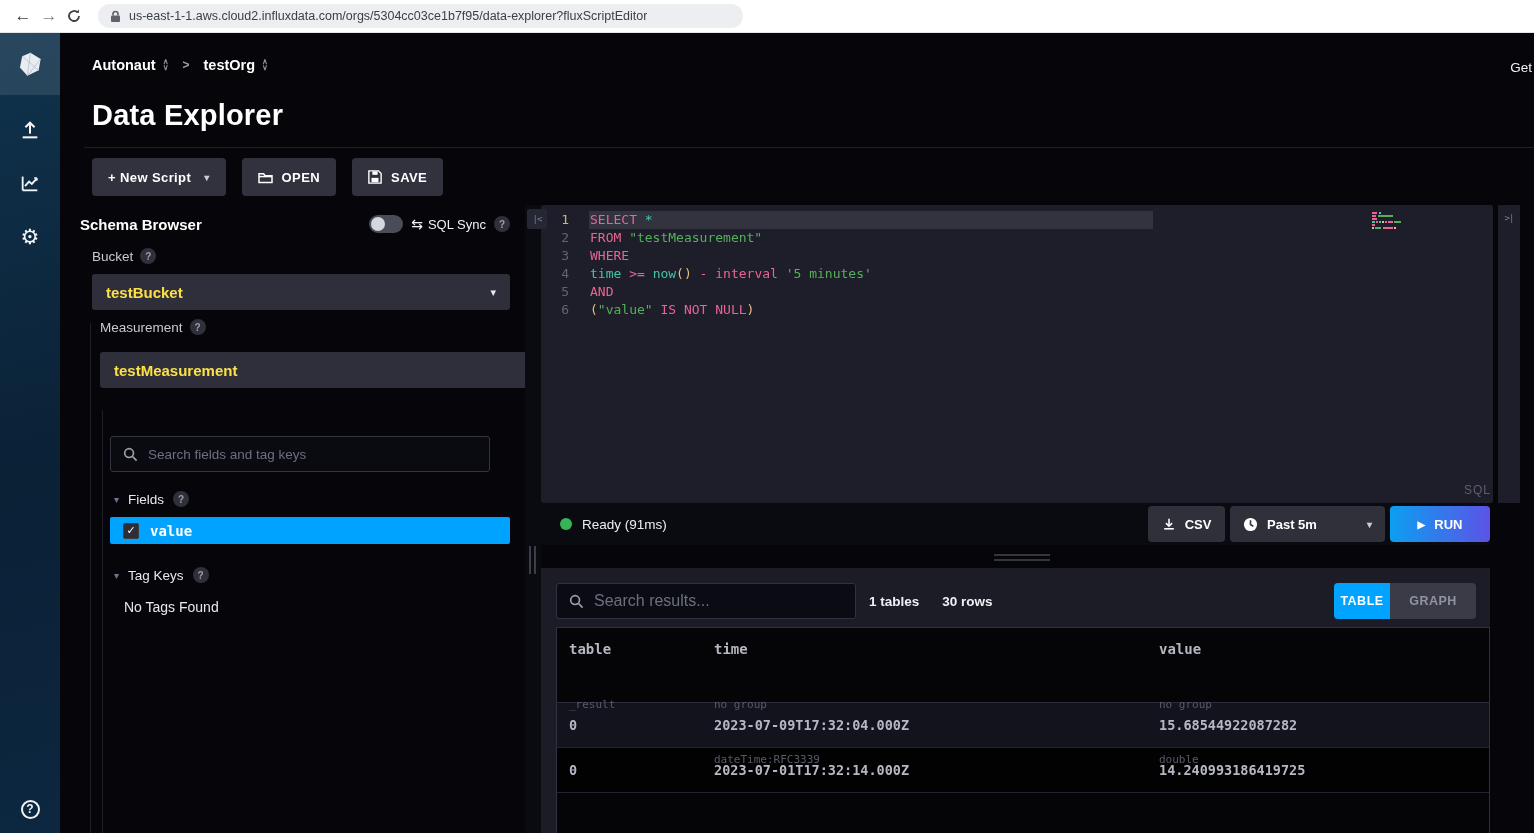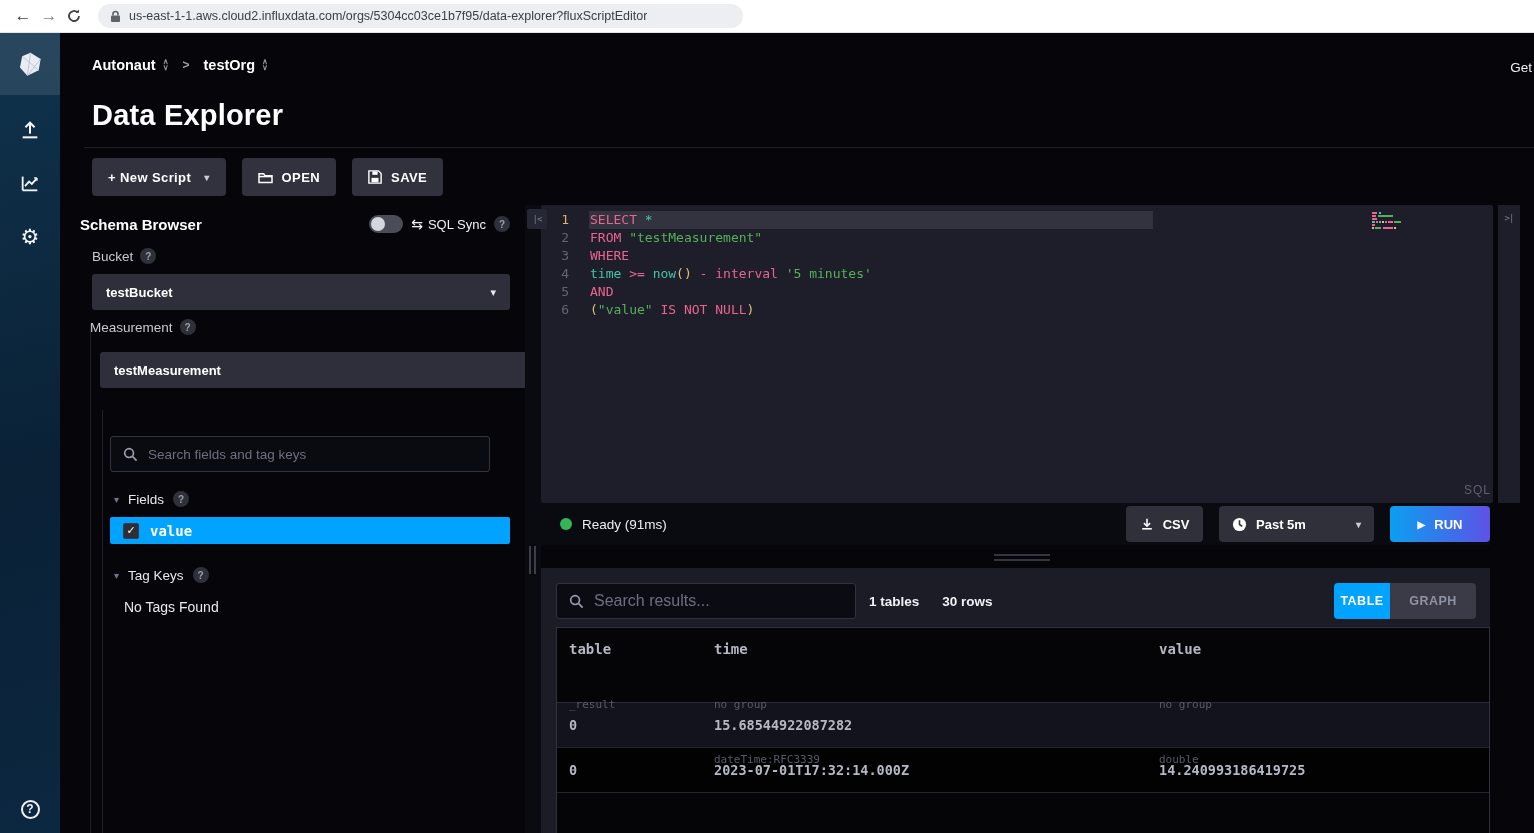--- a/index.html
+++ b/index.html
@@ -52,21 +52,21 @@
   .sync-group { margin-left:auto; display:flex; align-items:center; gap:8px; }
   .toggle { width:34px; height:18px; background:#4a4d59; border-radius:9px; position:relative; cursor:pointer; }
   .toggle-knob { position:absolute; left:2px; top:2px; width:14px; height:14px; border-radius:50%; background:#d4d7dd; }
   .sync-label { color:#f0f1f4; font-size:13px; display:flex; align-items:center; gap:5px; }
   .sync-glyph { font-size:14px; }
   .help-badge { width:16px; height:16px; border-radius:50%; background:#2f303a; color:#9ba0ad;
     font-size:10px; font-weight:bold; display:flex; align-items:center; justify-content:center; cursor:pointer; }
   .field-label { position:absolute; color:#c8cad2; font-size:13.5px; display:flex; align-items:center; gap:7px; }
   .dropdown { position:absolute; height:36px; background:#2e2f3a; border-radius:3px; display:flex;
     align-items:center; padding:0 14px; cursor:pointer; }
-  .dropdown-value { color:#ffffff; font-size:13px; font-weight:bold; }
+  .dropdown-value { color:#fde047; font-size:15px; font-weight:bold; }
   .dropdown .caret { margin-left:auto; color:#e6e8ee; font-size:11px; }
   .guide { position:absolute; width:1px; background:#1e1f29; }
   .search-box { position:absolute; height:36px; border:1px solid #33343f; border-radius:3px;
     background:#0a0b11; display:flex; align-items:center; padding:13px 12px; gap:10px; }
   .search-box input { background:transparent; border:none; outline:none; color:#d6d8df;
     font-size:13.5px; width:100%; }
   .search-box input::placeholder { color:#6b7080; }
   .tree-row { position:absolute; display:flex; align-items:center; gap:9px; cursor:pointer; }
   .tree-caret { color:#6e7590; font-size:10px; }
   .tree-label { color:#e8e9ee; font-size:13.5px; }
@@ -109,21 +109,21 @@
     font-weight:normal; letter-spacing:1px; }
   .right-strip { position:absolute; left:1438px; top:172px; width:22px; height:298px; background:#1d1e29; }
   .right-strip .collapse-r { margin:8px auto 0; width:16px; text-align:center; color:#7a7e8c; font-size:9px;
     font-family:"DejaVu Sans Mono", monospace; letter-spacing:-1px; cursor:pointer; }
 
   
   .status-bar { position:absolute; left:481px; top:470px; width:949px; height:42px; background:#0a0b11;
     display:flex; align-items:center; }
   .status-dot { width:12px; height:12px; border-radius:50%; background:#35b558; margin-left:19px; }
   .status-text { color:#eceef2; font-size:13.5px; margin-left:10px; }
-  .status-buttons { margin-left:auto; display:flex; gap:16px; }
+  .status-buttons { margin-left:auto; display:flex; gap:5px; }
   .sbtn { height:36px; background:#2f303a; border-radius:4px; color:#fff; font-size:13px; font-weight:bold;
     display:flex; align-items:center; justify-content:center; gap:9px; cursor:pointer; }
   .sbtn.csv { width:77px; }
   .sbtn.range { width:155px; padding:0 13px; justify-content:flex-start; }
   .sbtn.range .caret { margin-left:auto; font-size:10px; color:#c9ccd6; }
   .sbtn.run { width:100px; background:linear-gradient(90deg,#0b9ff0,#5c53e6); }
   .play-glyph { font-size:10px; }
 
   
   .results { position:absolute; left:481px; top:535px; width:949px; height:265px; background:#1b1c26; }
@@ -275,21 +275,21 @@
     <div class="field-label" style="left:12px; top:33px;">
       <span>Bucket</span>
       <span class="help-badge">?</span>
     </div>
     <div class="dropdown" style="left:12px; top:59px; width:418px;">
       <span class="dropdown-value">testBucket</span>
       <span class="caret">▾</span>
     </div>
 
     <div class="guide" style="left:10px; top:108px; height:510px;"></div>
-    <div class="field-label" style="left:10px; top:104px;justify-content:center;">
+    <div class="field-label" style="left:20px; top:104px;justify-content:center;">
       <span>Measurement</span>
       <span class="help-badge">?</span>
     </div>
     <div class="dropdown" style="left:20px; top:137px; width:460px;">
       <span class="dropdown-value">testMeasurement</span>
       <span class="caret">▾</span>
     </div>
 
     <div class="guide" style="left:22px; top:195px; height:423px;"></div>
     <div class="search-box" style="left:30px; top:221px; width:380px;">
@@ -461,20 +461,21 @@
             <div class="rt-col-name">value</div>
             <div class="rt-col-meta">
               <div>no group</div>
               <div>double</div>
             </div>
           </div>
         </div>
       <div>
           <div class="rt-row odd">
             <span>0</span>
+            <span>2023-07-09T17:32:04.000Z</span>
             <span>15.68544922087282</span>
           </div>
           <div class="rt-row even">
             <span>0</span>
             <span>2023-07-01T17:32:14.000Z</span>
             <span>14.240993186419725</span>
           </div>
         </div>
     </div>
   </div>

